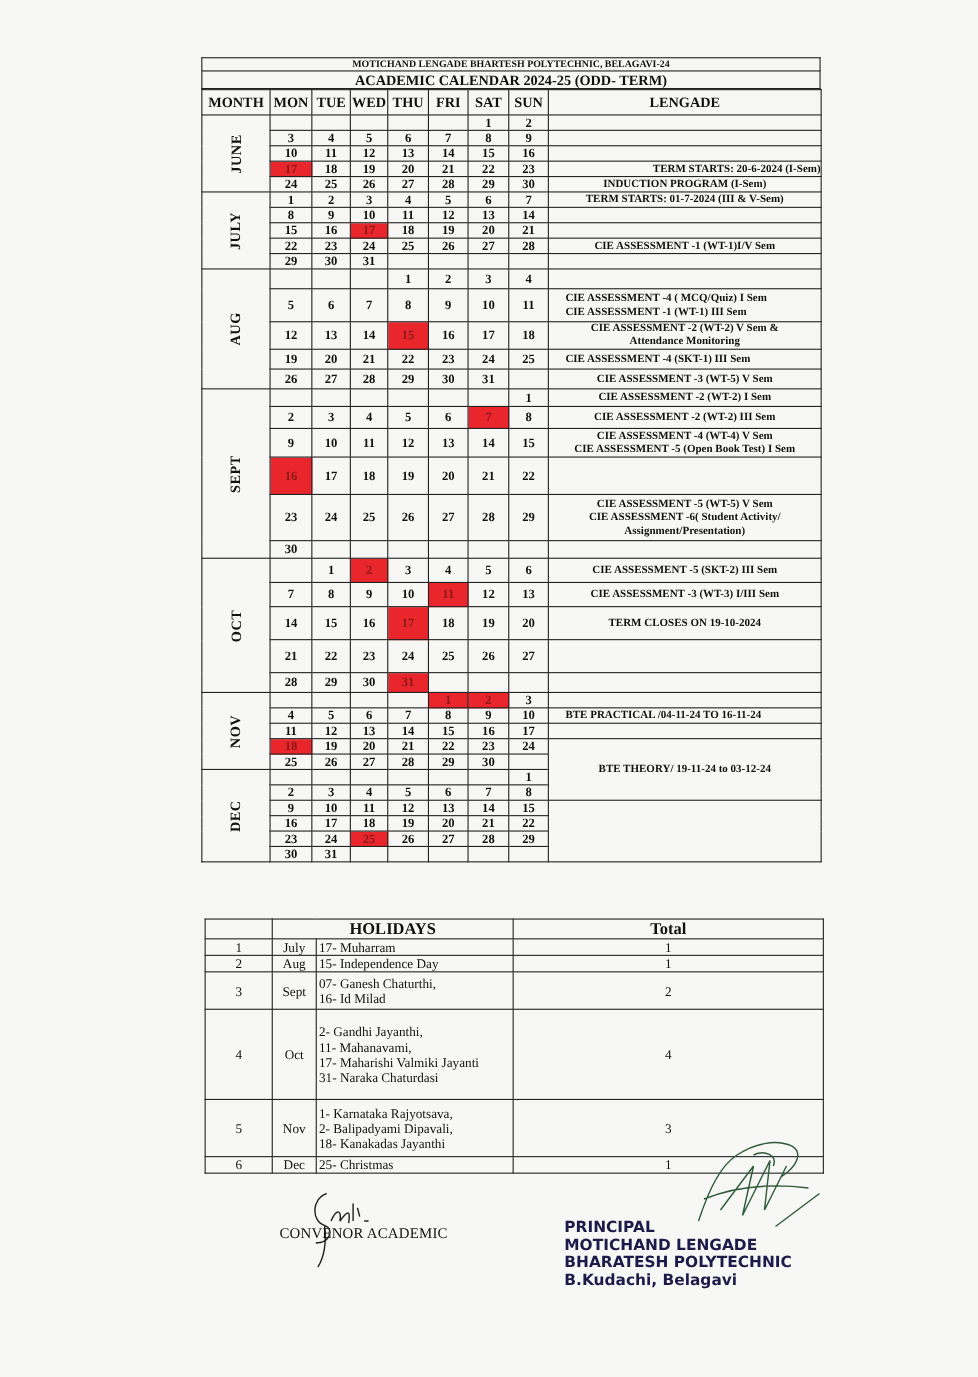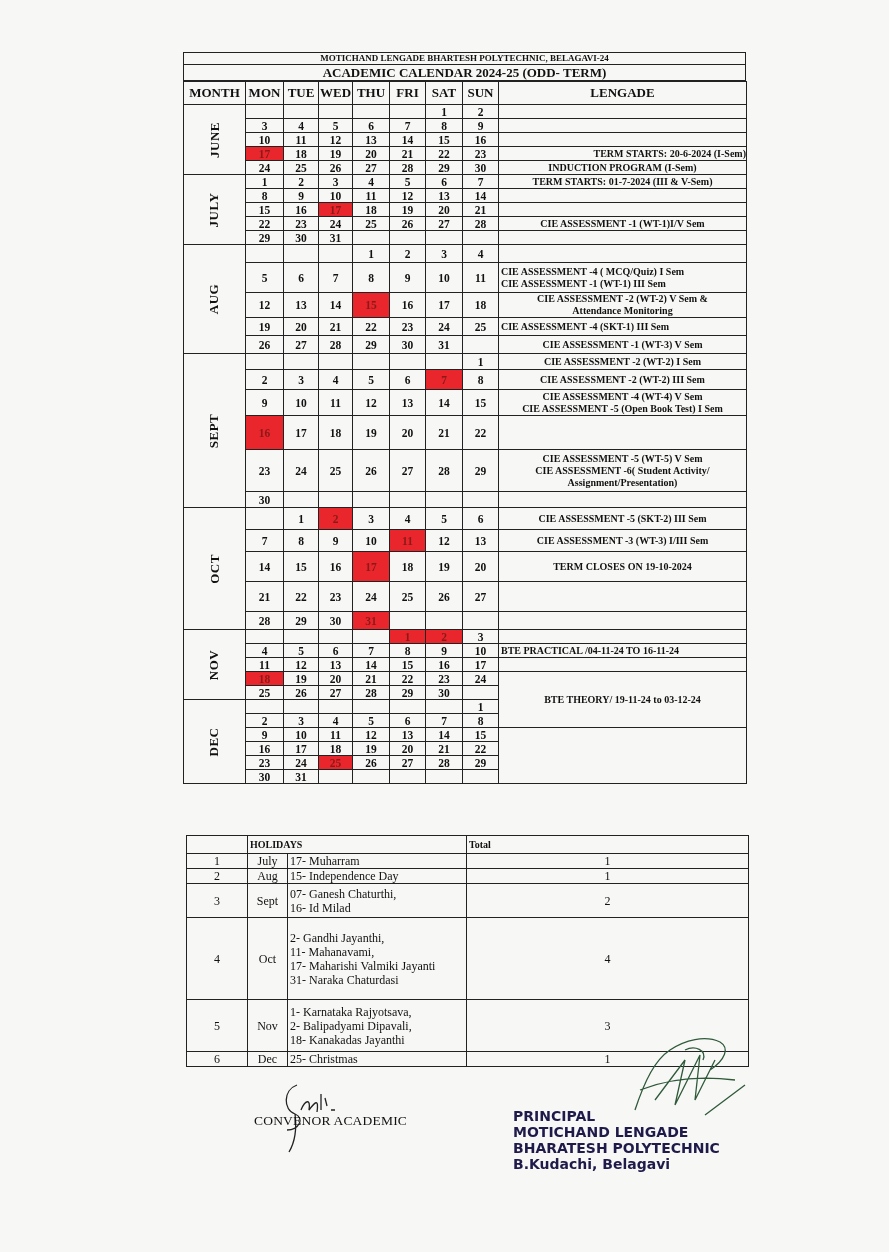--- a/index.html
+++ b/index.html
@@ -9,25 +9,25 @@
   table { border-collapse:collapse; table-layout:fixed; }
   .hdr td { border:1px solid #222; text-align:center; font-weight:bold; padding:0; }
   .hdr .t1 { font-size:9px; height:10px; line-height:10px; }
   .hdr .t2 { font-size:9px; height:11px; line-height:11px; }
   .hdr .t3 { font-size:13px; height:15px; line-height:15px; }
   .cal td { border:1px solid #222; text-align:center; font-weight:bold; font-size:11.5px; padding:0; line-height:12px; }
   .cal th { border:1px solid #222; font-size:13px; height:22px; padding:0; font-weight:bold; }
   .cal .month { font-size:13px; }
   .cal .month span { display:inline-block; transform:rotate(-90deg); white-space:nowrap; letter-spacing:0.5px; }
   .cal td.rem { font-size:10px; line-height:12px; }
-  .cal td.rem.left { text-align:left; padding-left:2px; }
+  .cal td.rem.left { text-align:left; padding-left:15px; }
   .cal td.hol { background:#e8262c; color:#8a1a1a; }
   .hol-tbl td { border:1px solid #222; font-size:12px; padding:0 2px; line-height:14px; }
   .hol-tbl td.c { text-align:center; }
-  .hol-tbl td.b { font-weight:bold; text-align:left; font-size:10px; }
+  .hol-tbl td.b { font-weight:bold; text-align:center; font-size:15px; }
   .sig-left { position:absolute; left:254px; top:1113px; font-size:13.5px; letter-spacing:0.2px; }
   .sig-right { position:absolute; left:513px; top:1108px; width:260px; font-family:"DejaVu Sans", sans-serif;
                font-weight:bold; color:#1e1a4a; font-size:14px; line-height:16px; }
   .sig-right div:first-child { font-size:14px; }
   .scrawl { position:absolute; }
 </style>
 </head>
 <body>
 
 <div class="page">
@@ -214,21 +214,21 @@
           <td class="rem left" style="white-space: pre-line;">CIE ASSESSMENT -4 (SKT-1) III Sem</td>
         </tr>
         <tr style="height: 18px;">
           <td>26</td>
           <td>27</td>
           <td>28</td>
           <td>29</td>
           <td>30</td>
           <td>31</td>
           <td></td>
-          <td class="rem" style="white-space: pre-line;">CIE ASSESSMENT -1 (WT-3) V Sem</td>
+          <td class="rem" style="white-space: pre-line;">CIE ASSESSMENT -3 (WT-5) V Sem</td>
         </tr>
         <tr style="height: 16px;">
           <td rowspan="6" class="month"><span>SEPT</span></td>
           <td></td>
           <td></td>
           <td></td>
           <td></td>
           <td></td>
           <td></td>
           <td>1</td>

